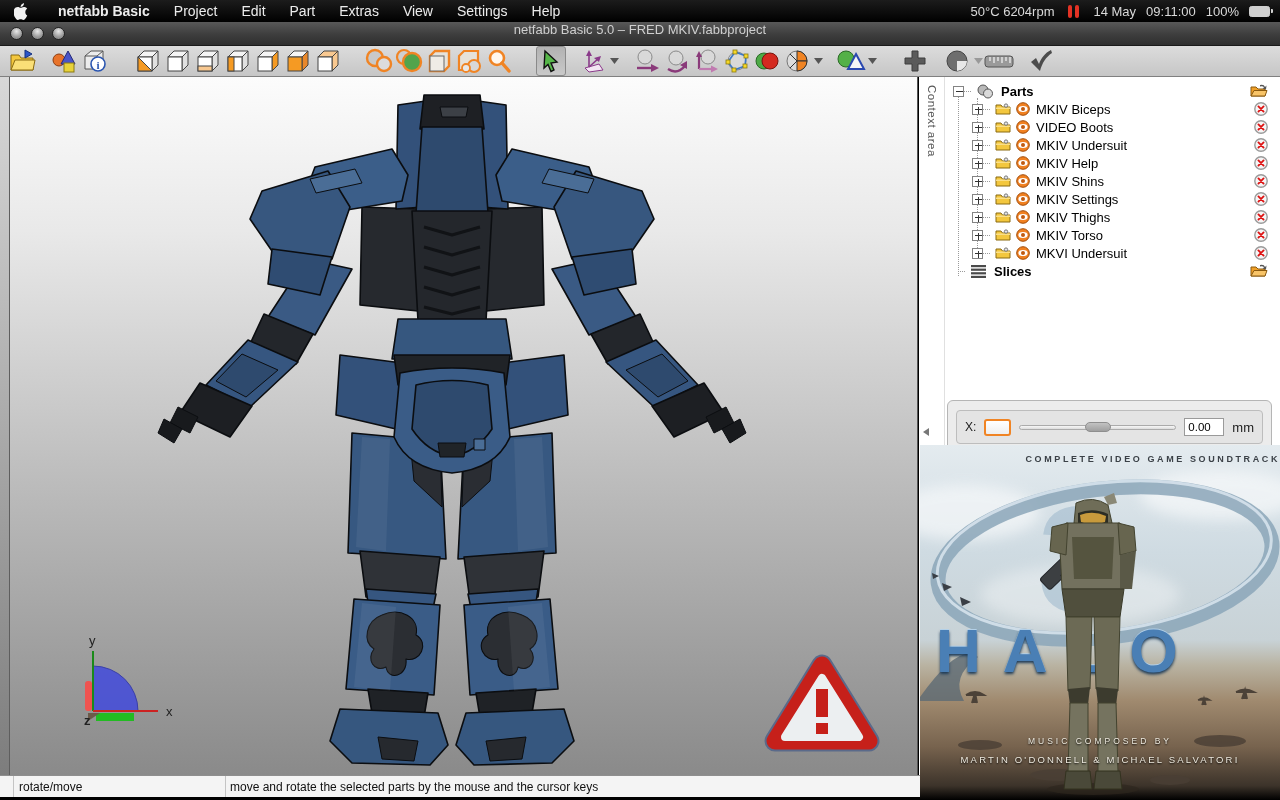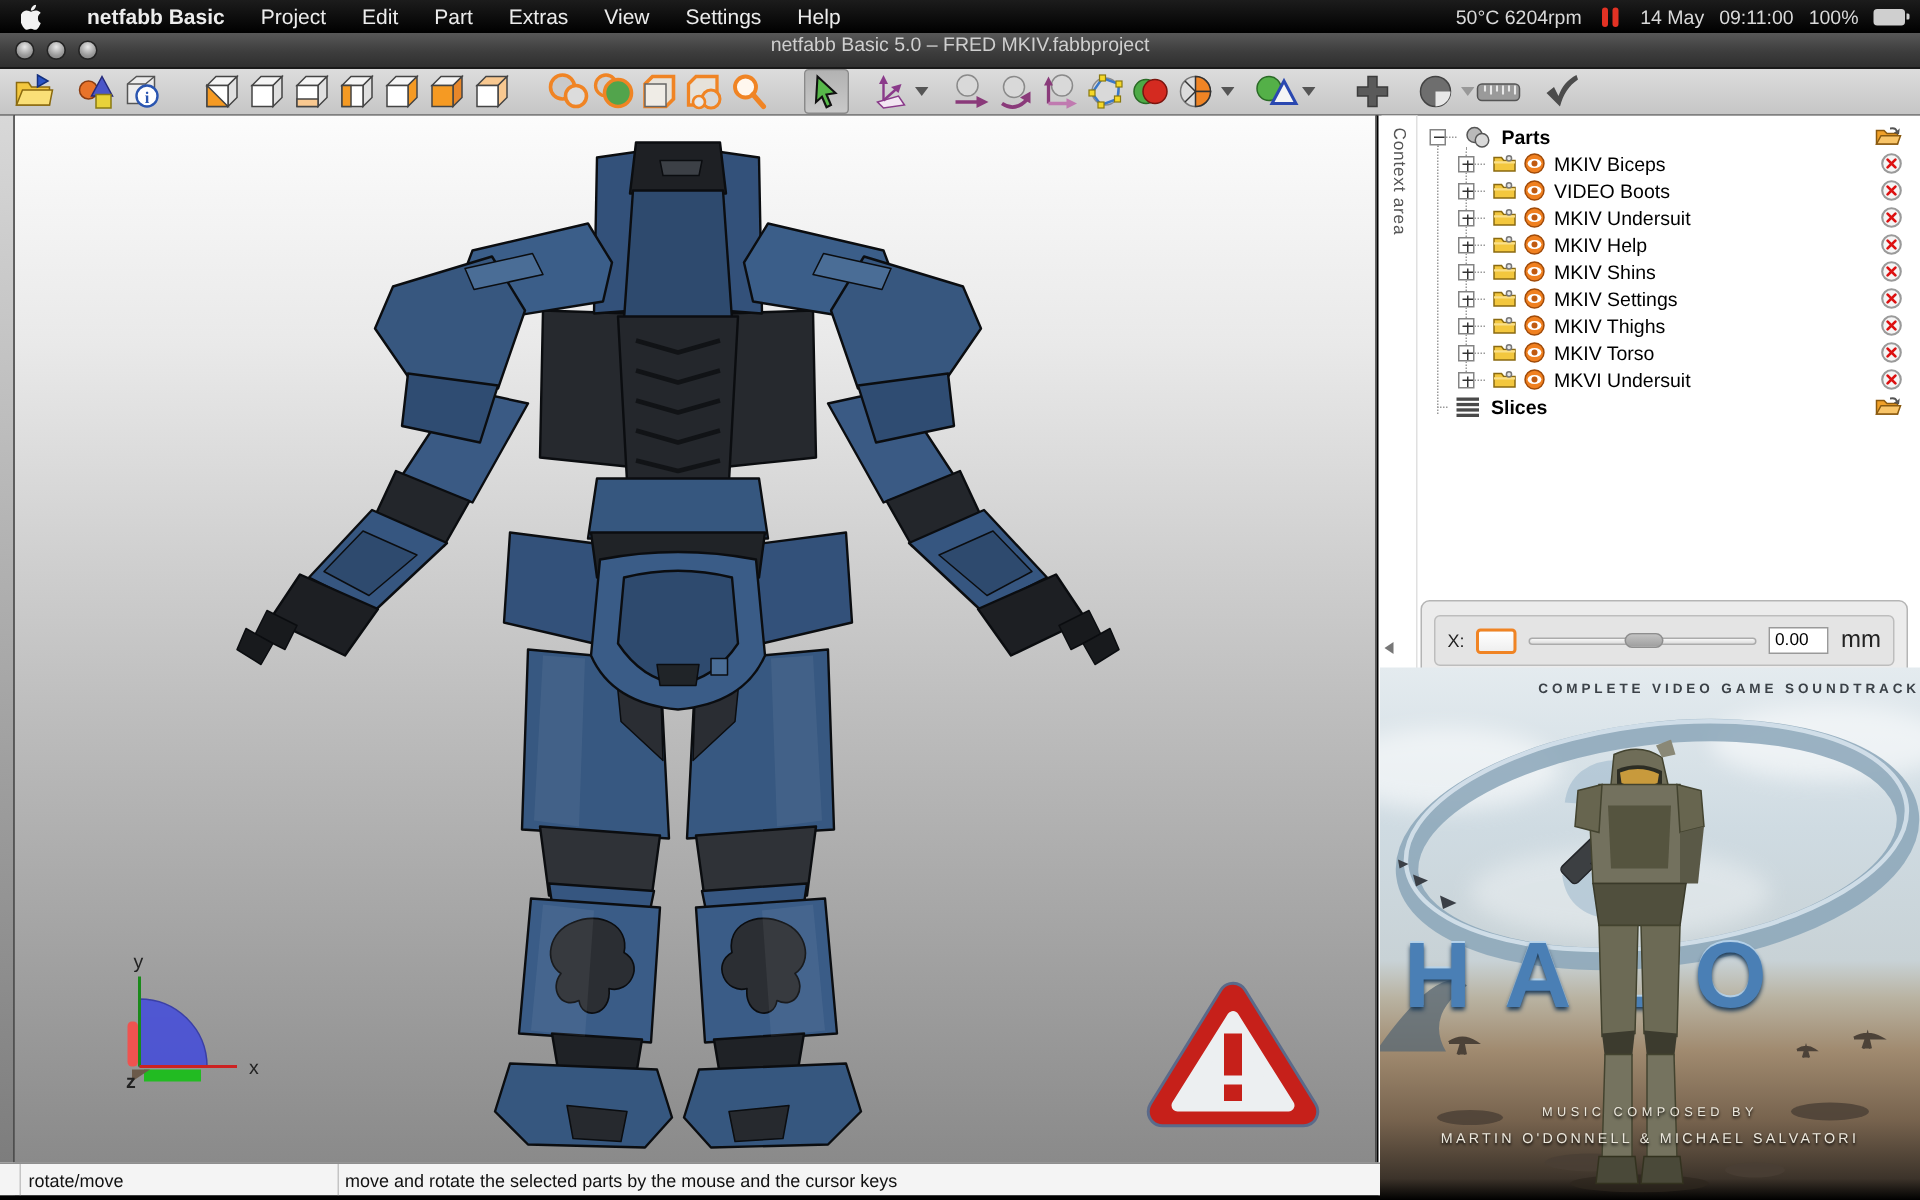--- a/index.html
+++ b/index.html
@@ -83,21 +83,21 @@
   .cuts-x { font-size:12px; color:#222; }
   .cuts-check { width:27px; height:17px; border:2px solid #f08424; border-radius:3px;
                 background:linear-gradient(#ffffff,#efefef); flex:none; }
   .slider { position:relative; flex:1; height:10px; }
   .slider .track { position:absolute; left:0; right:0; top:3px; height:5px; border:1px solid #ababab;
                    border-radius:3px; background:linear-gradient(#f7f7f7,#dcdcdc); }
   .slider .handle { position:absolute; left:42%; top:0px; width:26px; height:10px; border-radius:5px;
                     background:linear-gradient(#c2c2c2,#9f9f9f); border:1px solid #8e8e8e; }
   .cuts-val { width:40px; height:18px; border:1px solid #9a9a9a; font-size:11.5px; padding:1px 3px;
               font-family:"Liberation Sans", sans-serif; }
-  .cuts-mm { font-size:16px; color:#222; }
+  .cuts-mm { font-size:13px; color:#222; }
   .collapse-arrow { position:absolute; left:-24px; top:28px; width:0; height:0;
                     border-top:4px solid transparent; border-bottom:4px solid transparent;
                     border-right:6px solid #777; }
 
   
   .statusbar { position:absolute; left:0; top:775px; width:1280px; height:22px; background:#f4f4f4;
                border-top:1px solid #8e8e8e; display:flex; font-size:12px; color:#111; }
   .sb-pad { width:14px; border-right:1px solid #c4c4c4; flex:none; }
   .sb-cell1 { width:212px; border-right:1px solid #c4c4c4; flex:none; display:flex; align-items:center;
               padding-left:5px; }

